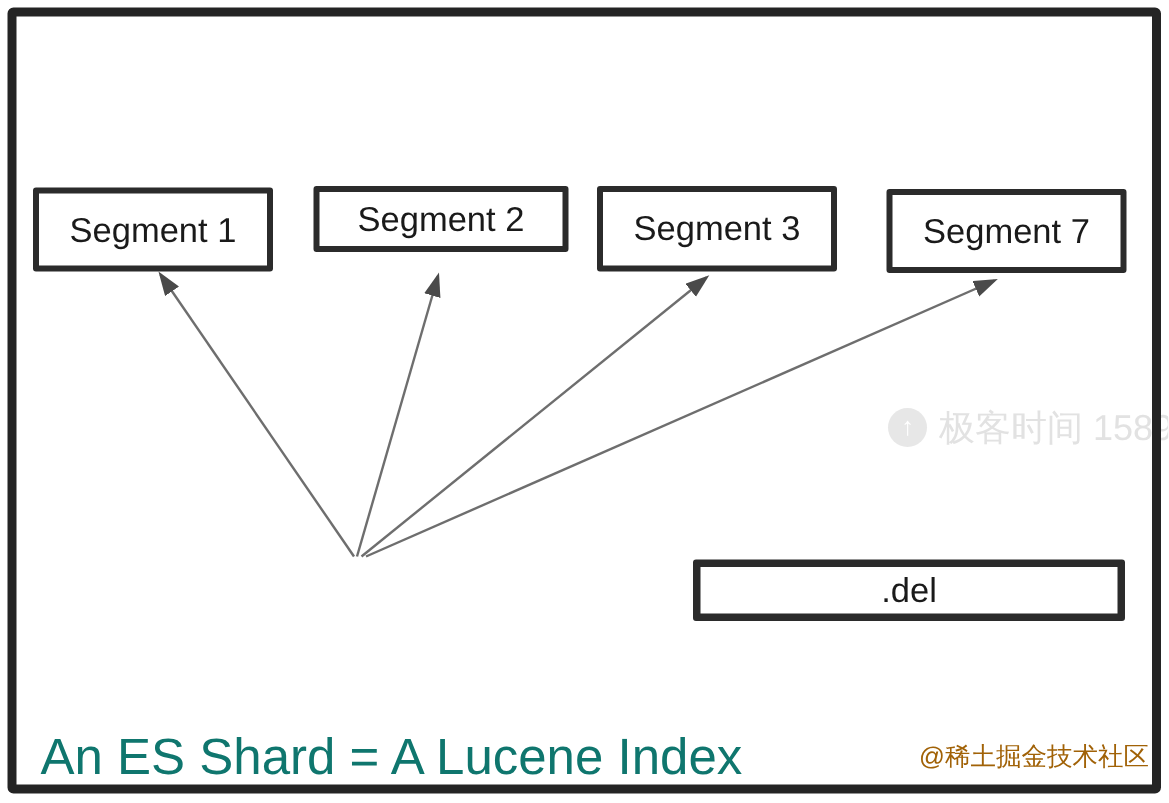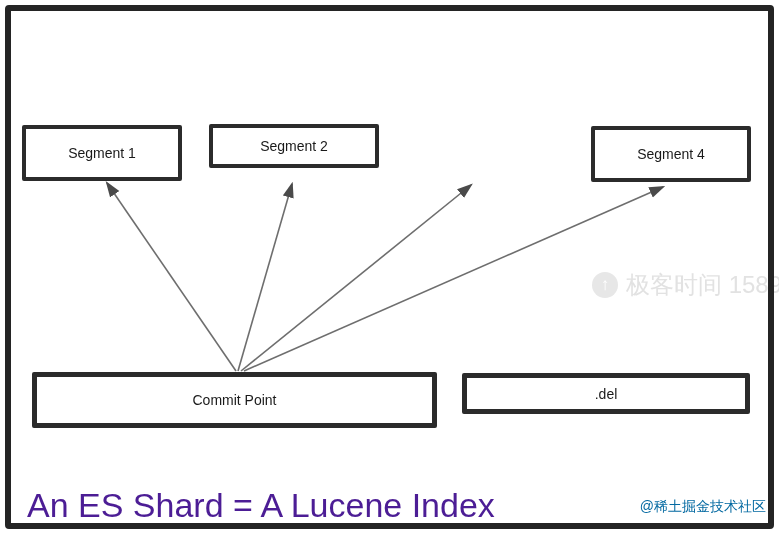--- a/index.html
+++ b/index.html
@@ -25,34 +25,34 @@
   }
   .box{
     position:absolute;
     background:#ffffff;
     border:4px solid #2b2b2b;
     border-radius:2px;
     display:flex;align-items:center;justify-content:center;
     box-sizing:border-box;
     z-index:4;
     color:#1a1a1a;
-    font-size:14px;
+    font-size:23px;
     text-align:center;
   }
   .seg1{left:22px; top:125px; width:160px; height:56px;}
   .seg2{left:209px;top:124px; width:170px; height:44px;}
   .seg3{left:398px;top:124px; width:160px; height:57px;}
   .seg4{left:591px;top:126px; width:160px; height:56px;}
   .commit{left:32px; top:372px; width:405px; height:56px; border-width:5px;}
   .del{left:462px;top:373px; width:288px; height:41px; border-width:5px;}
   .title{
     position:absolute;
     left:27px;top:486px;
     font-size:34px;
-    color:#4c1d95;
+    color:#0f766e;
     z-index:4;
     white-space:nowrap;
   }
   .wm-geektime{
     position:absolute;
     left:592px;top:269px;
     display:flex;align-items:center;gap:8px;
     color:#e2e2e2;
     font-size:24px;
     white-space:nowrap;
@@ -64,22 +64,22 @@
     border-radius:50%;
     background:#e7e7e7;
     color:#ffffff;
     display:inline-flex;align-items:center;justify-content:center;
     font-size:17px;font-weight:bold;
     flex:0 0 auto;
   }
   .wm-juejin{
     position:absolute;
     right:13px;bottom:19px;
-    color:#0369a1;
-    font-size:14px;
+    color:#a16207;
+    font-size:17px;
     z-index:3;
     white-space:nowrap;
     text-align:center;
   }
 </style>
 </head>
 <body>
 
 <div class="canvas">
 
@@ -103,27 +103,27 @@
         <line x1="244" y1="371" x2="663" y2="187" stroke="#6e6e6e" stroke-width="1.6" marker-end="url(#ah)"></line>
       </g>
   </svg>
 
   <div class="box seg1">
     <span>Segment 1</span>
   </div>
   <div class="box seg2">
     <span>Segment 2</span>
   </div>
+  <div class="box seg3">
+    <span>Segment 3</span>
+  </div>
   <div class="box seg4">
-    <span>Segment 4</span>
+    <span>Segment 7</span>
   </div>
 
-  <div class="box commit">
-    <span>Commit Point</span>
-  </div>
   <div class="box del">
     <span>.del</span>
   </div>
 
   <div class="title">An ES Shard = A Lucene Index</div>
 
   <div class="wm-juejin">@稀土掘金技术社区</div>
 
 </div>
 

